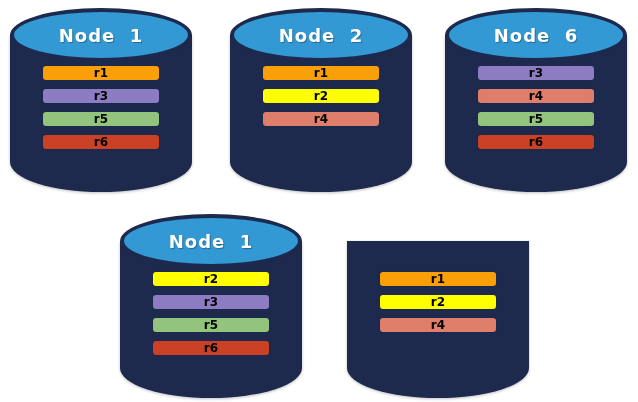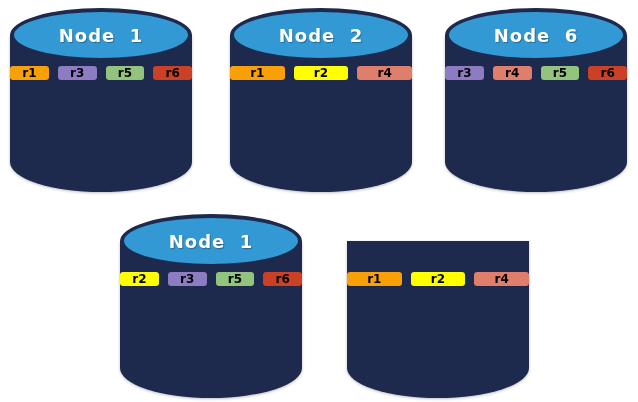--- a/index.html
+++ b/index.html
@@ -48,21 +48,21 @@
     font-size: 18px;
     letter-spacing: 1px;
     white-space: pre;
     text-shadow: 1px 1px 1px rgba(0,0,0,0.3);
   }
   .bars {
     position: absolute;
     left: 0; right: 0;
     top: 58px;
     display: flex;
-    flex-direction: row;
+    flex-direction: column;
     align-items: center;
     gap: 9px;
     z-index: 3;
   }
   .bar {
     width: 116px;
     height: 14px;
     border-radius: 3px;
     display: flex;
     align-items: center;

